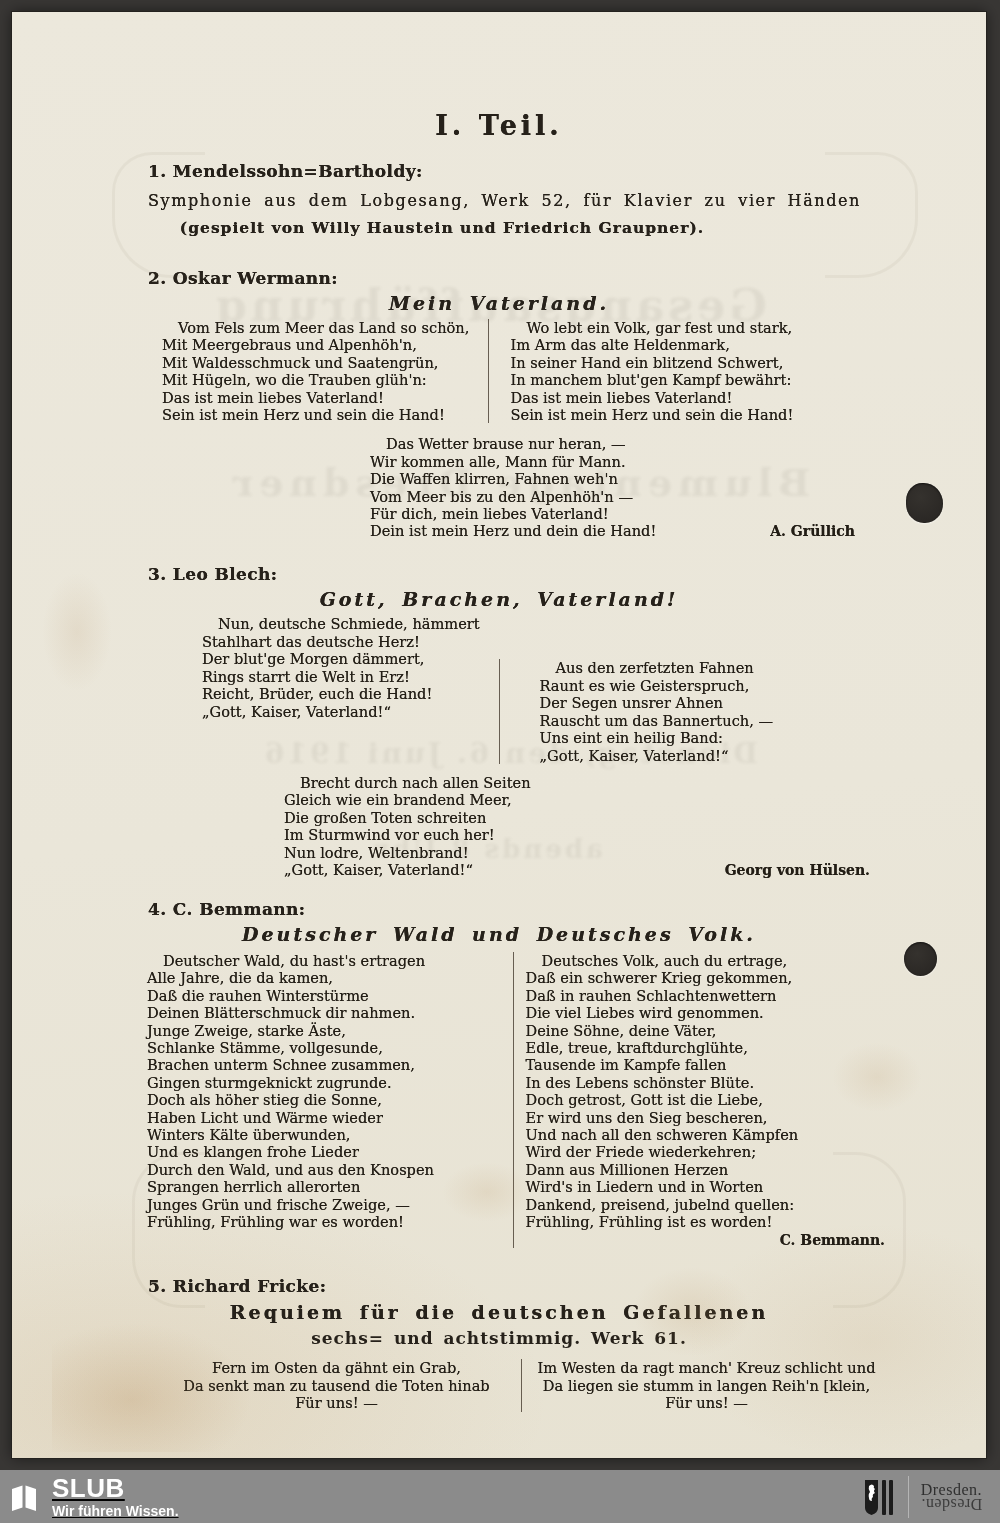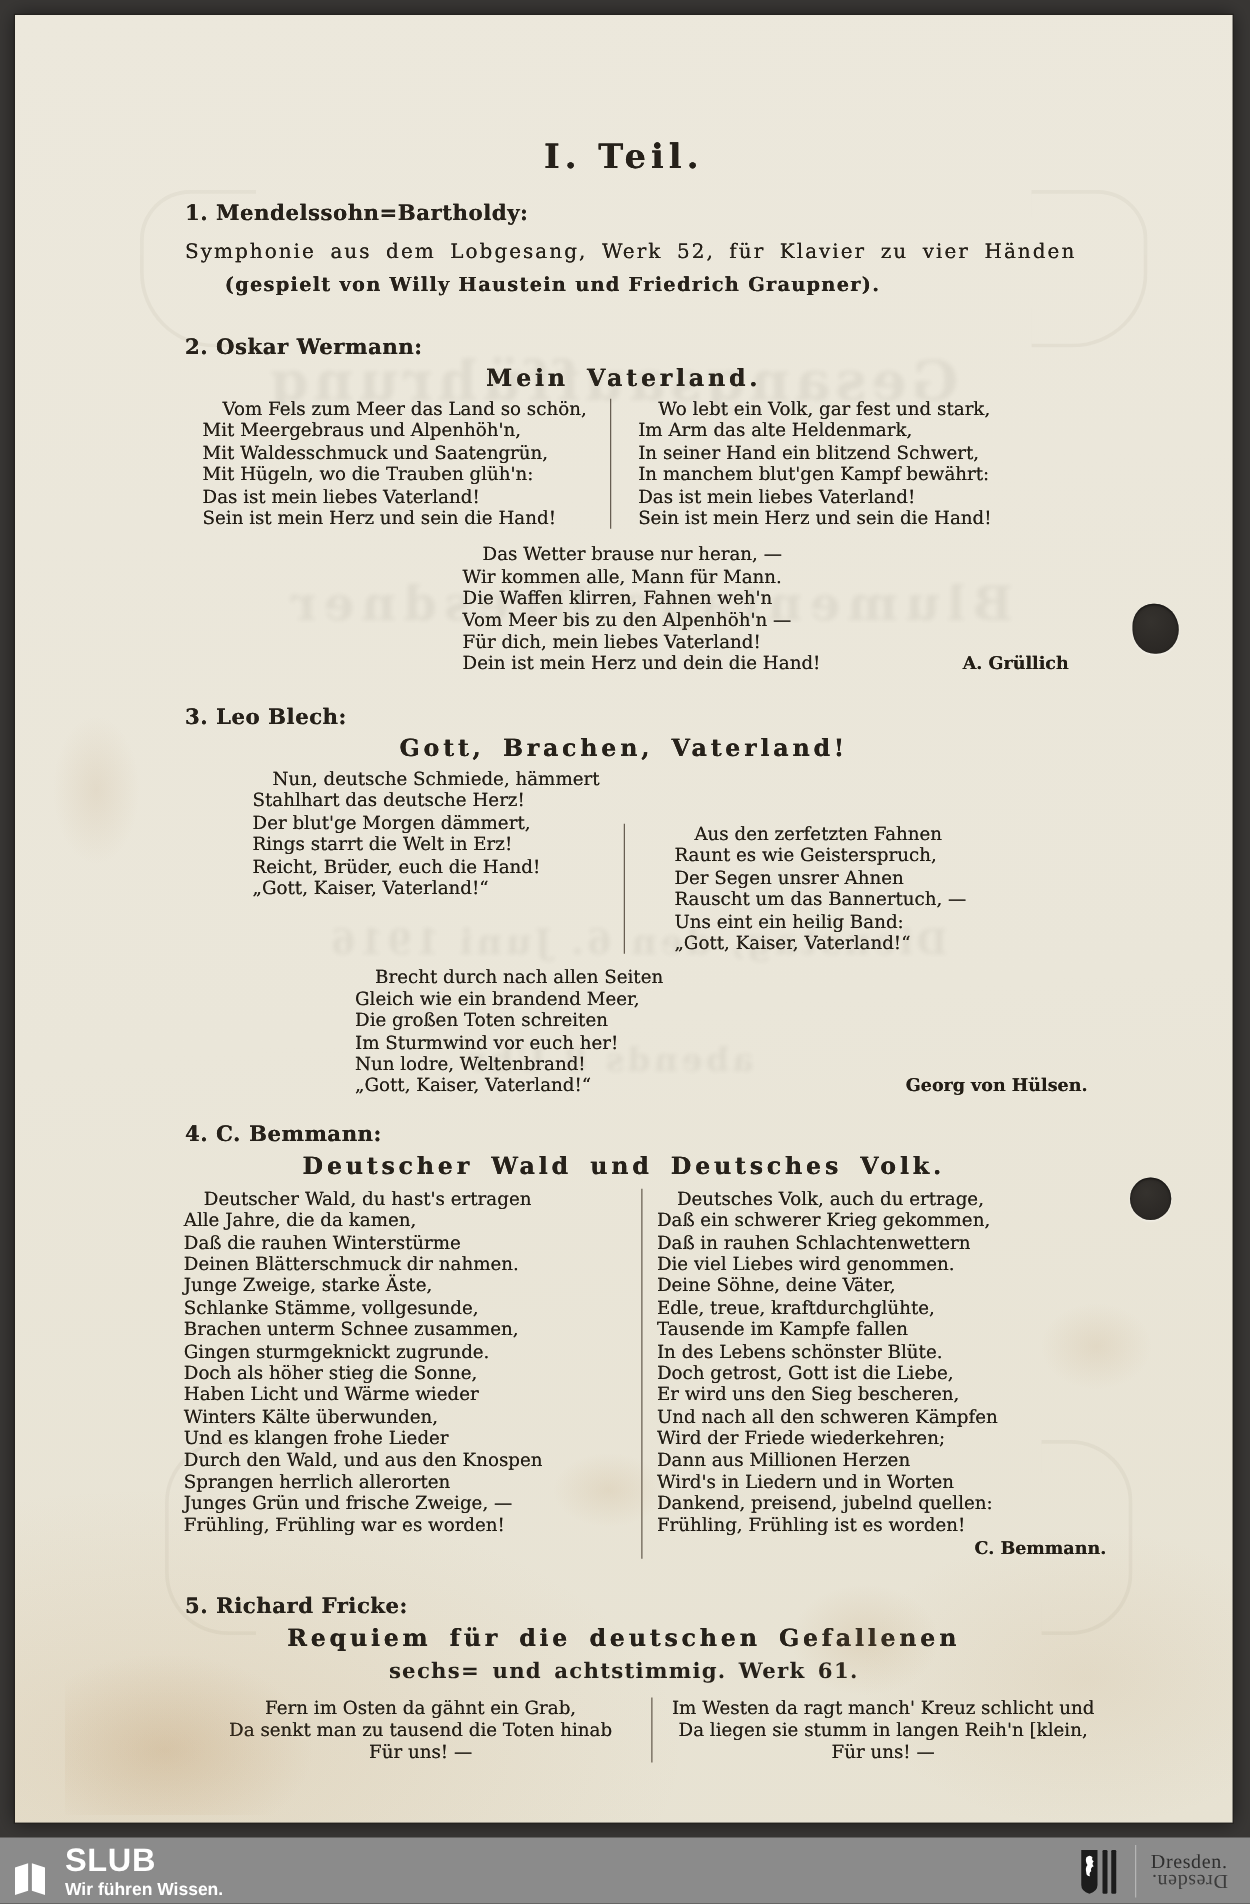--- a/index.html
+++ b/index.html
@@ -59,21 +59,21 @@
   .attr{
     font-size:14px;font-weight:bold;color:#221d15;
     text-shadow:0 0 .35px rgba(34,29,21,.8);
   }
   .stanza-wrap{position:relative;}
   .stanza-wrap .attr{position:absolute;bottom:1px;}
 
   
   .s1{margin:20px 0 0 136px;}
   .s2-head{margin:30px 0 0 136px;}
-  .s2-title{margin-top:3px;}
+  .s2-title{margin-top:3px;font-style:italic;}
   .s2-cols{margin:4px 150px 0 150px;}
   .s2-cols .col + .col{padding-left:22px;}
   .s3-head{margin:24px 0 0 136px;}
   .s3-cols{margin:4px 150px 0 190px;}
   .s3-cols .col + .col{padding-left:40px;margin-top:44px;}
   .s4-head{margin:20px 0 0 136px;}
   .s4-cols{margin:6px 95px 0 135px;}
   .s4-cols .col + .col{padding-left:12px;}
   .s4-cols .attr{display:block;text-align:right;padding-right:6px;margin-top:2px;}
   .s5-head{margin:28px 0 0 136px;}
@@ -109,21 +109,21 @@
   .orn-br{right:80px;top:1140px;width:70px;height:150px;border-left:none;border-radius:0 50px 50px 0;}
   .orn-bl{left:120px;top:1140px;width:70px;height:150px;border-right:none;border-radius:50px 0 0 50px;}
 
   
   .footer{
     position:absolute;left:0;bottom:0;width:1000px;height:53px;
     background:#8b8b8b;
     font-family:"Liberation Sans","DejaVu Sans",sans-serif;
     display:flex;align-items:center;
   }
-  .slub-block{display:flex;align-items:flex-end;margin-left:8px;}
+  .slub-block{display:flex;align-items:center;margin-left:8px;text-decoration:underline;}
   .slub-book{width:32px;height:32px;margin-top:3px;}
   .slub-text{margin-left:12px;color:#ffffff;}
   .slub-name{font-size:26px;font-weight:bold;line-height:26px;letter-spacing:.5px;}
   .slub-tagline{font-size:14px;font-weight:bold;margin-top:2px;}
   .dresden-block{margin-left:auto;display:flex;align-items:center;margin-right:18px;}
   .dresden-arms{width:30px;height:38px;}
   .dresden-divider{width:1px;height:42px;background:#b5b5b5;margin:0 12px 0 14px;}
   .dresden-word{color:#2f2f2f;font-family:"Liberation Serif","DejaVu Serif",serif;}
   .dresden-word .w1{font-size:16px;line-height:15px;display:block;letter-spacing:.5px;}
   .dresden-word .w2{font-size:16px;line-height:15px;display:block;letter-spacing:.5px;transform:rotate(180deg);opacity:.85;}

